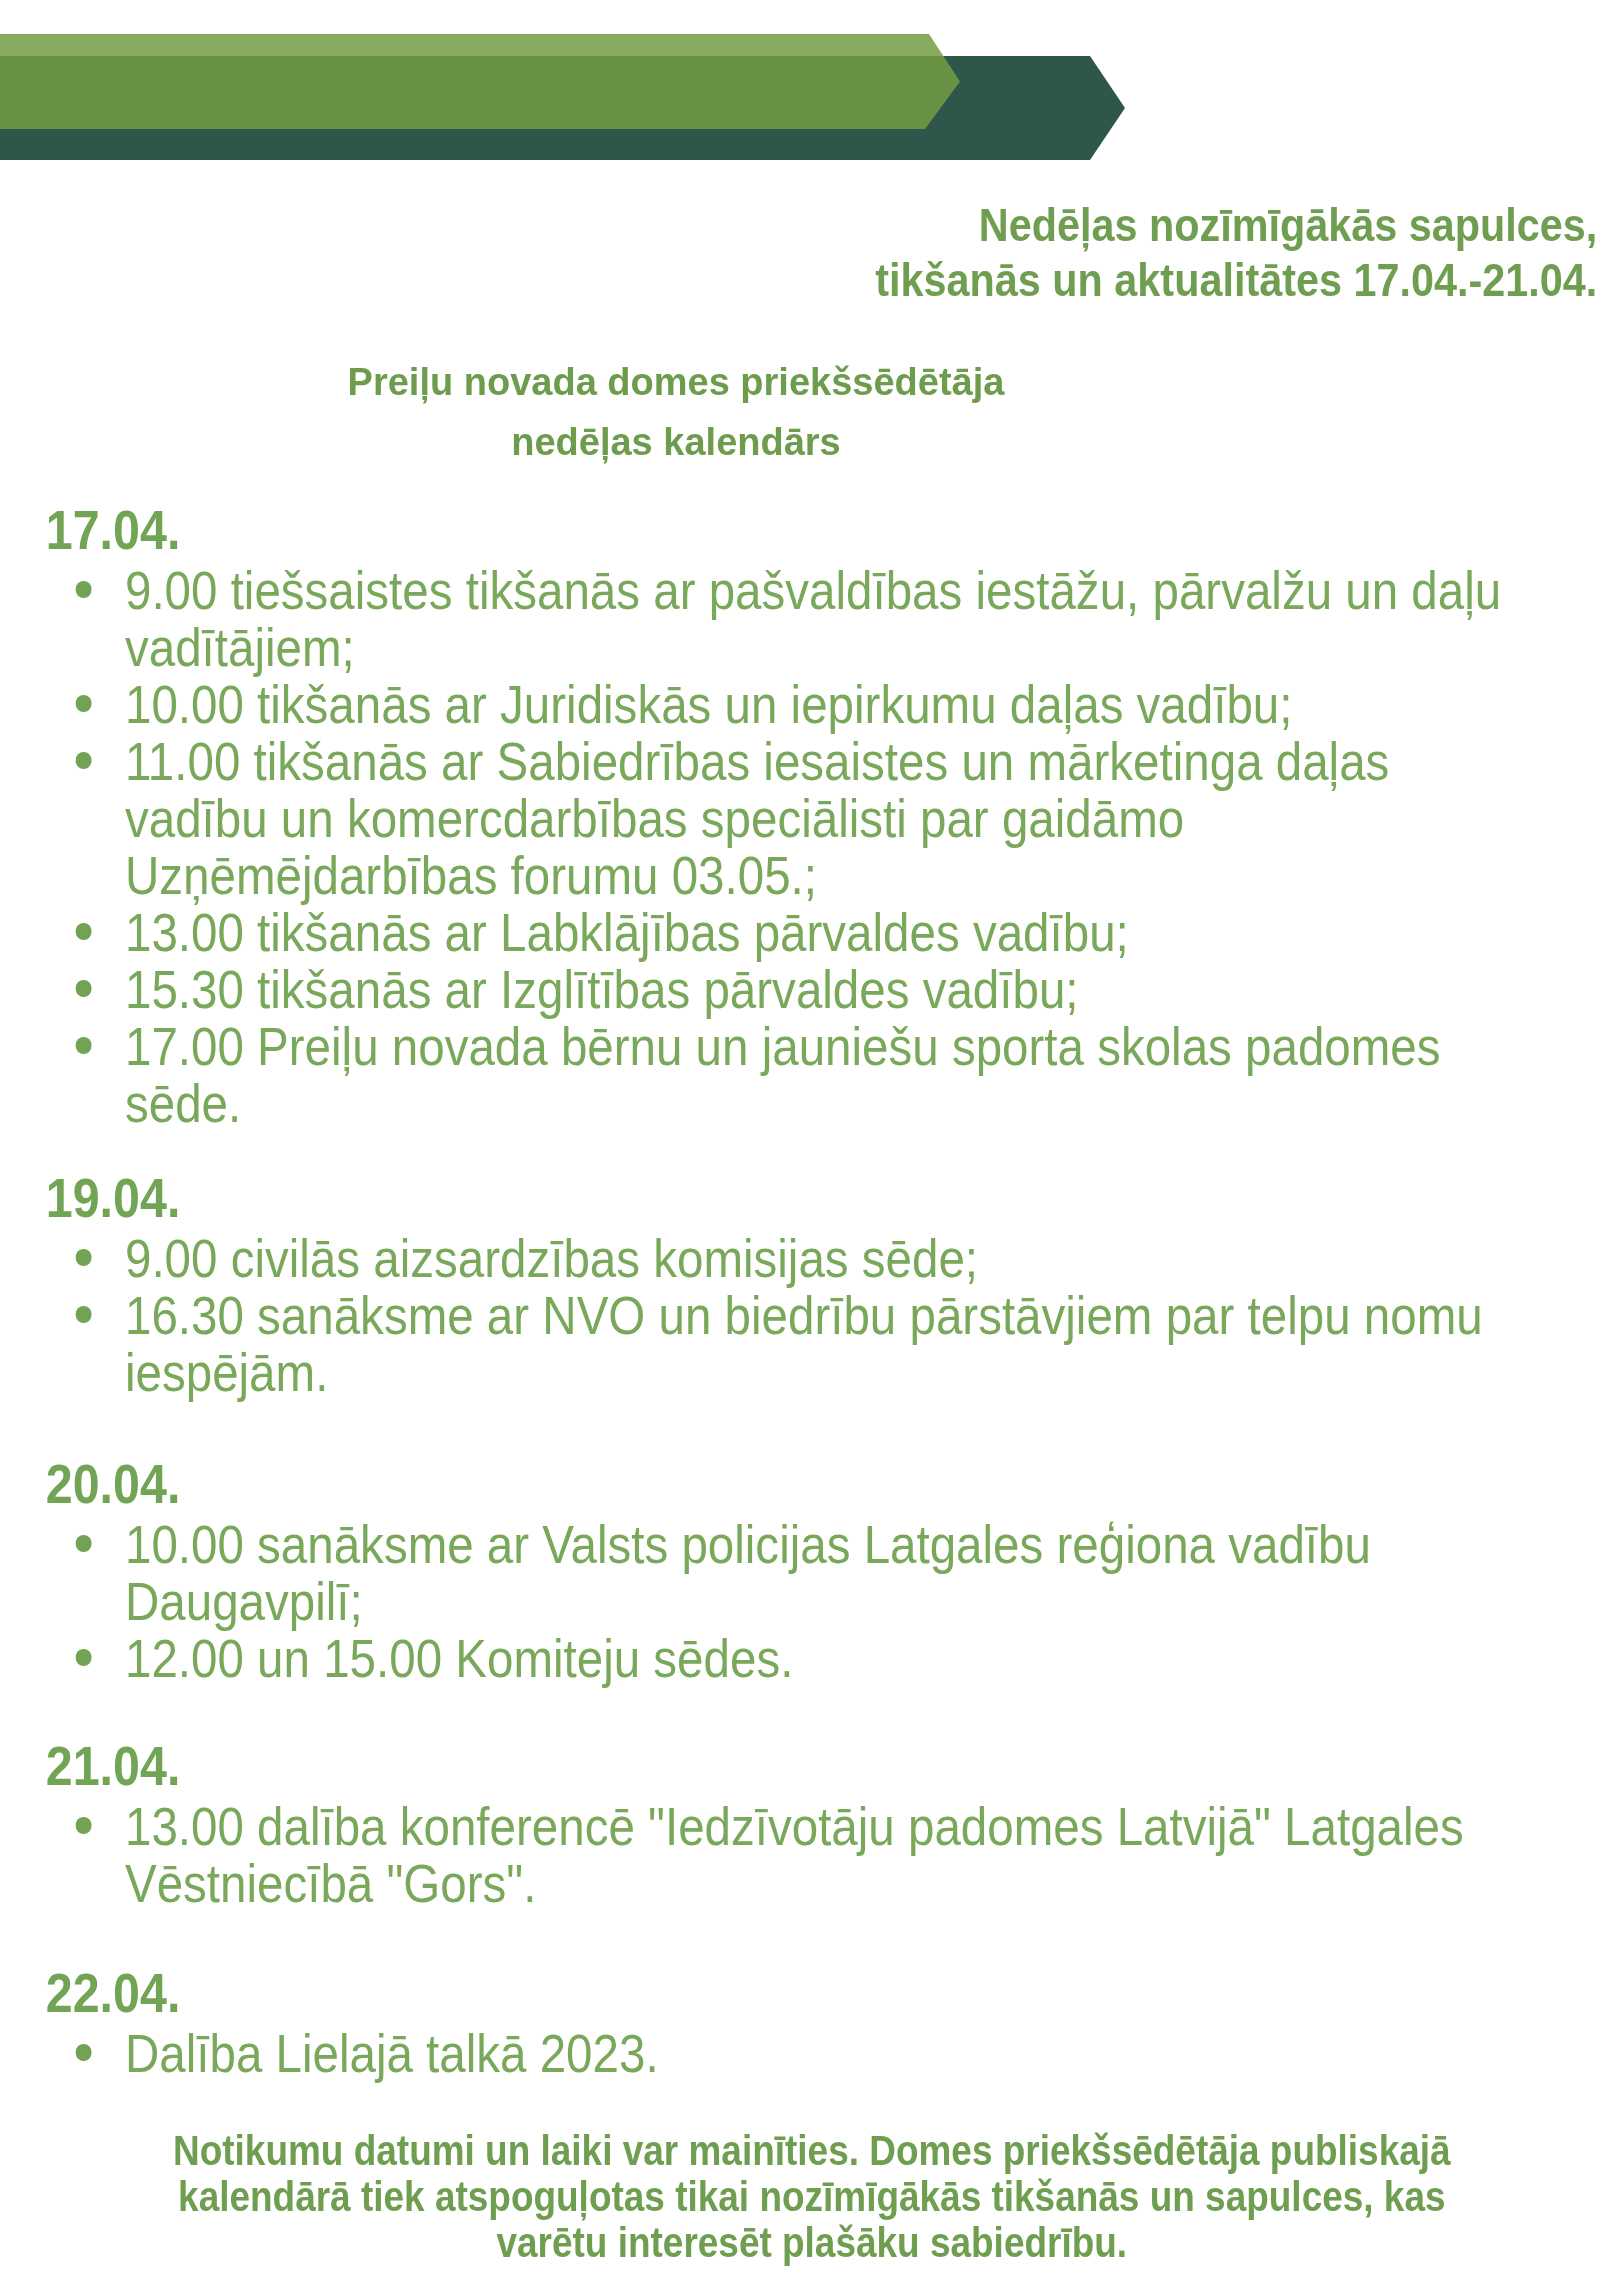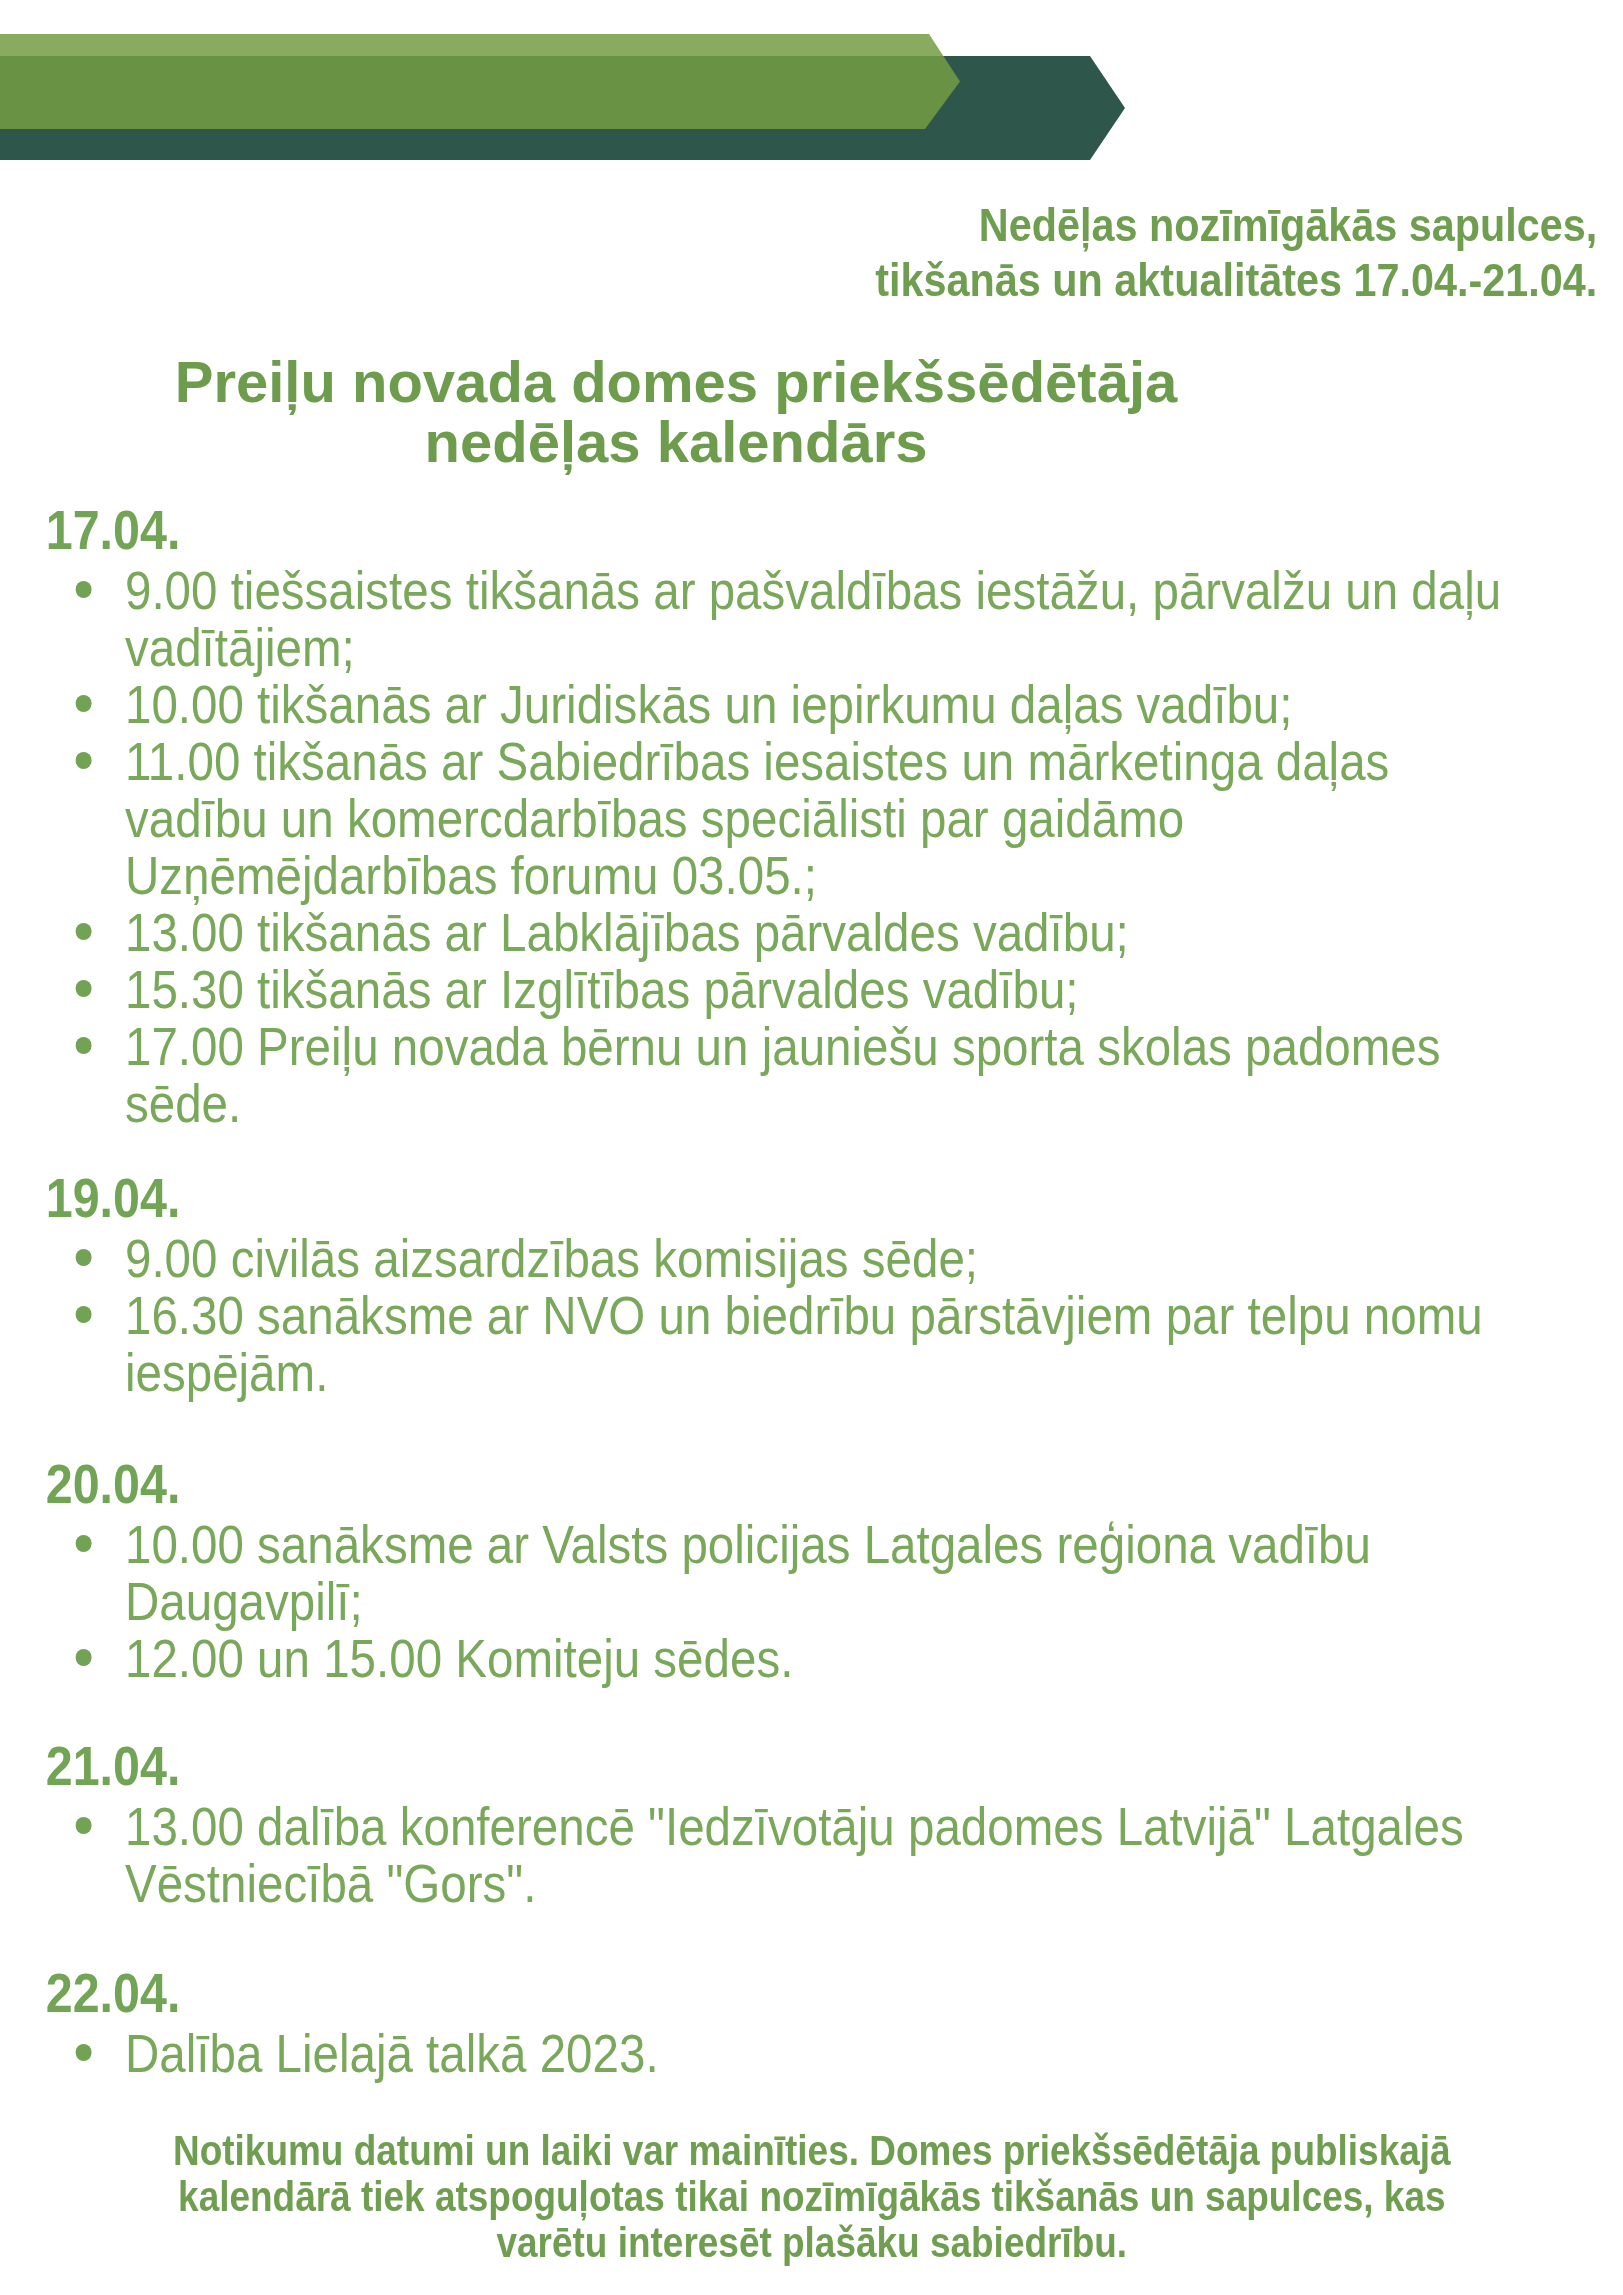--- a/index.html
+++ b/index.html
@@ -49,21 +49,21 @@
     text-align:right;
     font-size:47px;line-height:55px;font-weight:bold;
     color:var(--green-bold);
     white-space:pre-line;
   }
 
   .title{
     position:absolute;top:352px;left:0;
     width:1352px;
     text-align:center;
-    font-size:58px;line-height:60px;font-weight:bold;
+    font-size:38px;line-height:60px;font-weight:bold;
     color:var(--green-title);
     white-space:pre-line;
   }
 
   .day-section{position:absolute;left:0;width:1845px;}
   .s0{top:501px}.s1{top:1169px}.s2{top:1455px}.s3{top:1737px}.s4{top:1964px}
 
   .day-date{
     margin:0 0 0 52px;
     font-size:55px;line-height:58px;font-weight:bold;

